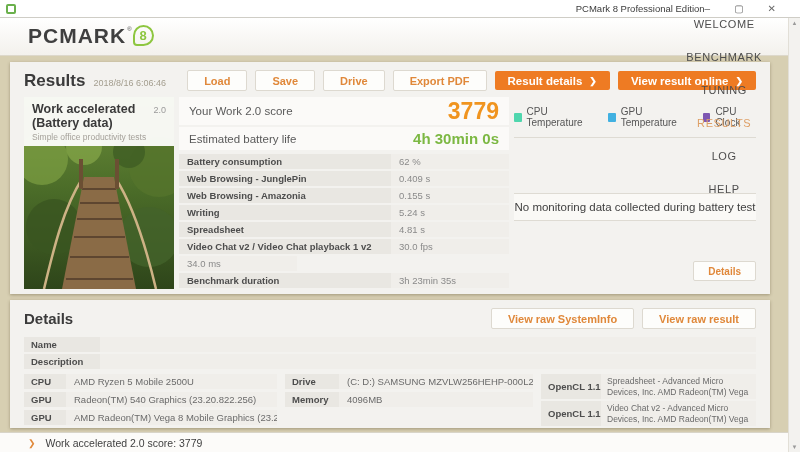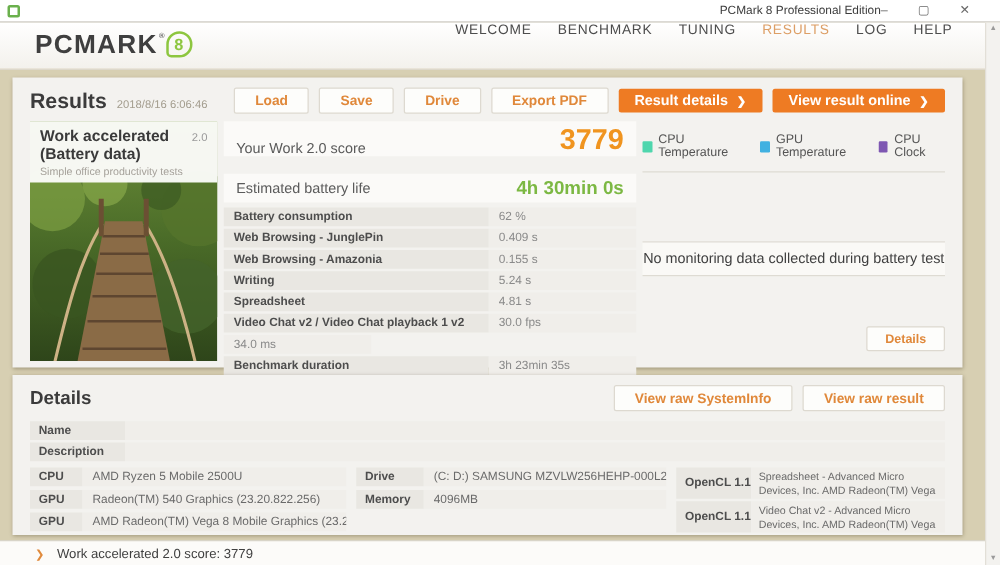--- a/index.html
+++ b/index.html
@@ -15,21 +15,21 @@
   .win-controls span { cursor:default; line-height:16px; }
 
   
   .header { position:absolute; top:18px; left:0; width:788px; height:38px;
     background:linear-gradient(#ffffff,#f3f1ec); border-bottom:1px solid #ddd8cb; z-index:20; }
   .logo { position:absolute; left:28px; top:6px; display:flex; align-items:flex-start; }
   .logo-text { font-size:21px; font-weight:bold; color:#3f3f3f; letter-spacing:1px; }
   .logo-reg { font-size:6px; color:#3f3f3f; margin:2px 1px 0 1px; }
   .logo-badge { width:21px; height:21px; border:2px solid #8dc63f; border-radius:50% 50% 50% 4px;
     color:#8dc63f; font-size:13px; font-weight:bold; text-align:center; line-height:17px; margin-top:1px; }
-  .nav { position:absolute; right:26px; top:0; height:38px; display:flex; align-items:flex-start; gap:21px; }
+  .nav { position:absolute; right:26px; top:0; height:38px; display:flex; align-items:center; gap:21px;flex-direction:column; }
   .nav-item { font-size:11px; color:#4d4d4d; letter-spacing:0.6px; cursor:pointer; }
   .nav-item.active { color:#dd9f66; }
 
   
   .scrollbar { position:absolute; top:18px; right:0; width:12px; height:434px; background:#f3f2ef;
     border-left:1px solid #e2dfd7; z-index:40; display:flex; flex-direction:column; justify-content:space-between;
     align-items:center; padding:2px 0; }
   .scroll-arrow { font-size:6px; color:#9a9a9a; }
 
   
@@ -55,22 +55,22 @@
   
   .test-card { width:150px; height:192px; background:#fbfaf8; position:relative; overflow:hidden; flex:none; }
   .test-card-head { position:relative; background:rgba(252,252,250,.96); padding:5px 8px 4px 8px; z-index:2; }
   .test-name { font-size:12.5px; font-weight:bold; color:#3a3a3a; line-height:1.15; }
   .test-version { position:absolute; right:8px; top:8px; font-size:9px; color:#9a9a9a; }
   .test-subtitle { font-size:8.5px; color:#a5a19a; margin-top:1px; }
   .test-photo { position:absolute; left:0; top:0; width:150px; height:192px; z-index:1; }
 
   
   .mid-col { width:330px; flex:none; display:flex; flex-direction:column; }
-  .score-row { height:28px; background:#fbfaf8; display:flex; align-items:flex-end; justify-content:space-between;
-    padding:0 10px; margin-bottom:14px; }
+  .score-row { height:28px; background:#fbfaf8; display:flex; align-items:center; justify-content:space-between;
+    padding:0 10px; margin-bottom:2px; }
   .score-label { font-size:11.5px; color:#5a5a5a; }
   .score-value { font-size:23px; font-weight:bold; color:#f0941f; }
   .battery-row { height:23px; background:#fbfaf8; display:flex; align-items:center; justify-content:space-between;
     padding:0 10px; margin-bottom:4px; }
   .battery-value { font-size:15px; font-weight:bold; color:#7cb843; }
   .metric-row { display:flex; height:15px; margin-bottom:2px; }
   .metric-label { flex:1; background:#e9e7e2; font-size:9.5px; font-weight:bold; color:#4d4d4d;
     line-height:15px; padding-left:8px; white-space:nowrap; overflow:hidden; }
   .metric-value { width:118px; background:#f0eeea; font-size:9.5px; color:#8a8a8a; line-height:15px;
     padding-left:8px; white-space:nowrap; }

